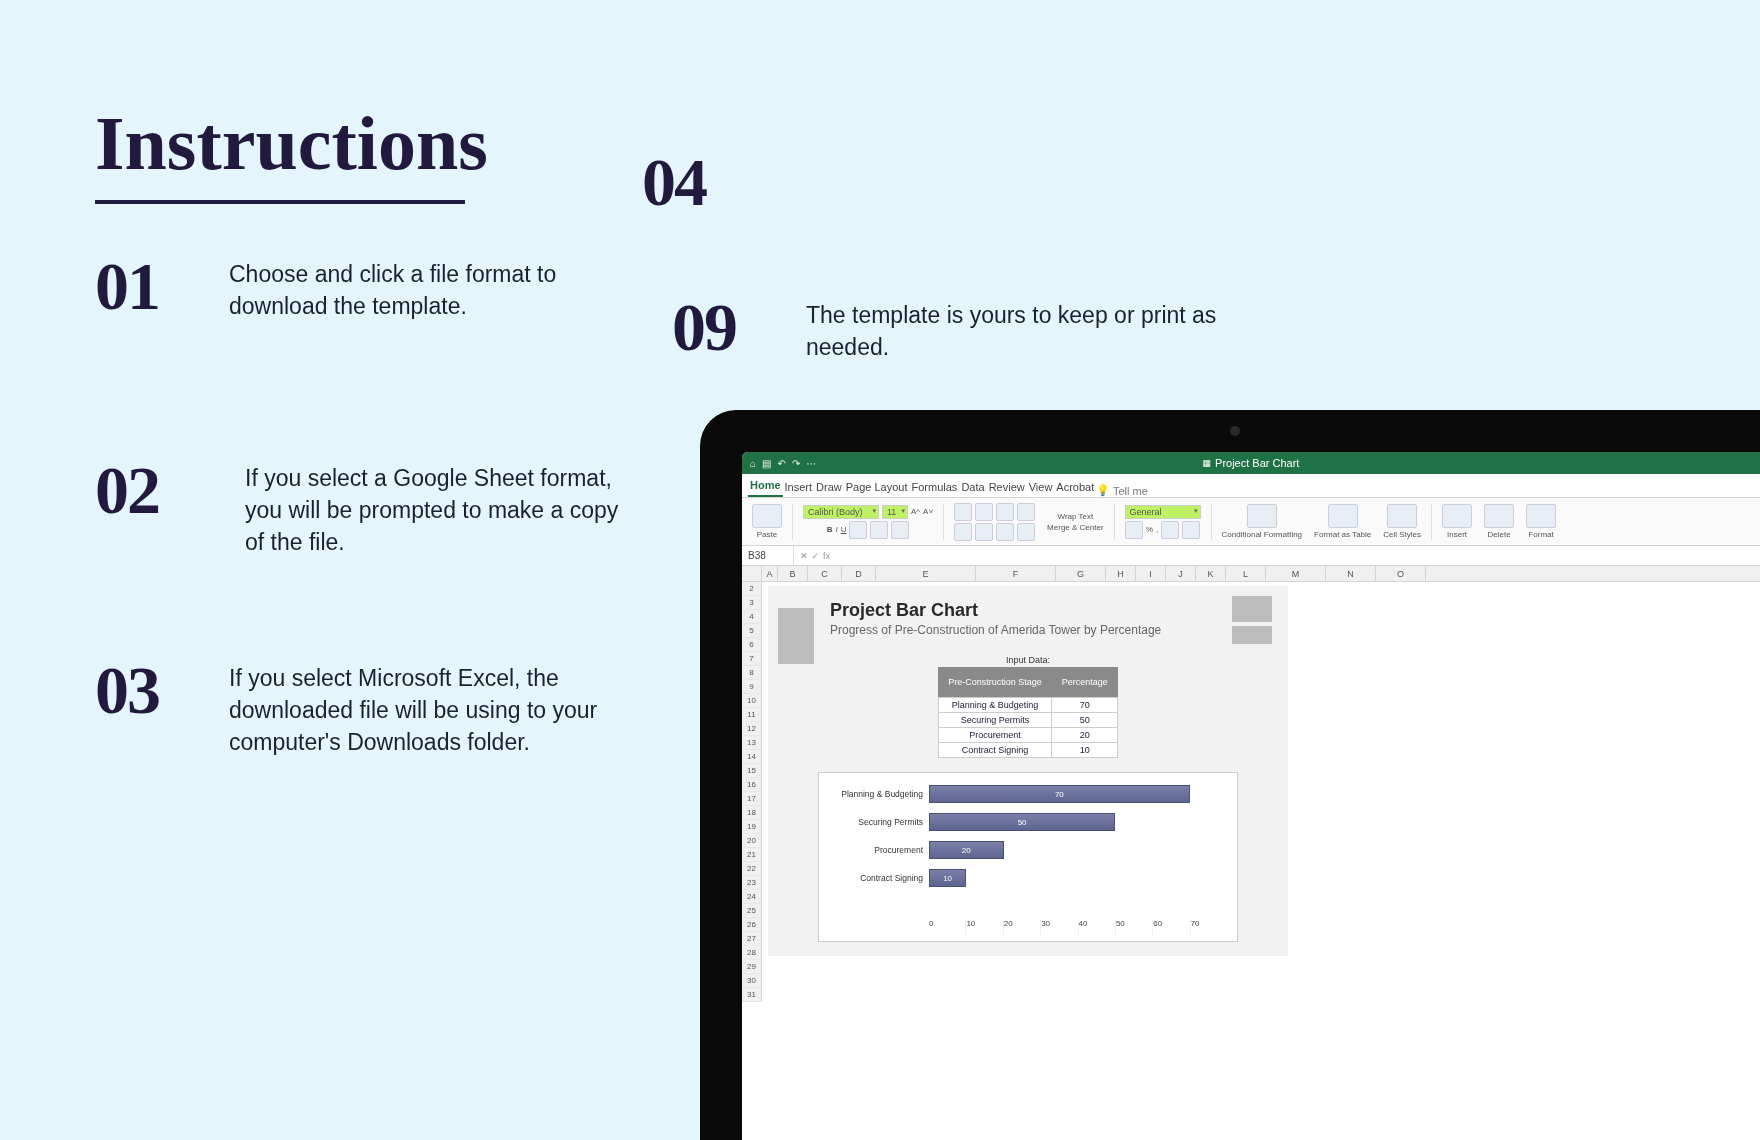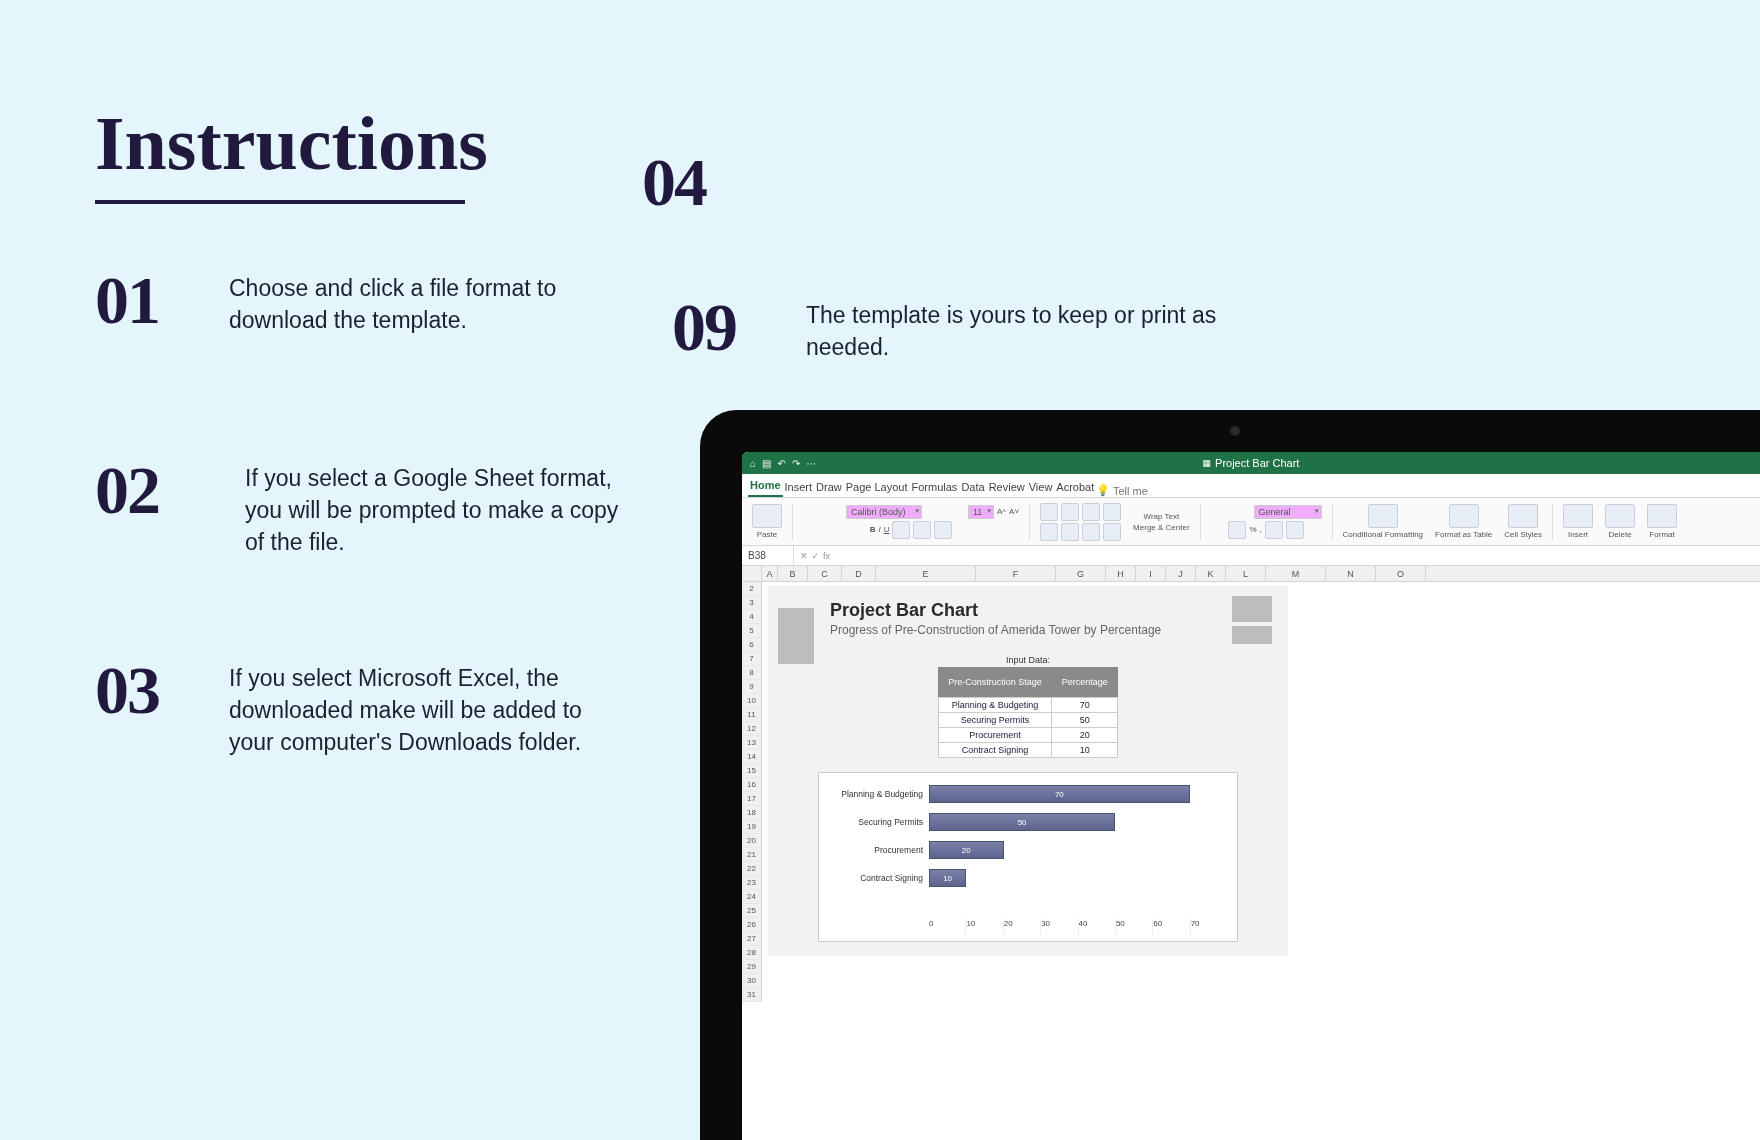--- a/index.html
+++ b/index.html
@@ -46,21 +46,21 @@
   }
   .step-text {
     font-family: -apple-system, 'Segoe UI', Arial, sans-serif;
     font-size: 23px;
     font-weight: 400;
     color: #1a2230;
     line-height: 1.4;
     max-width: 380px;
     padding-top: 6px;
   }
-  #s1 { top: 266px; left: 95px; }
+  #s1 { top: 252px; left: 95px; }
   #s2 { top: 456px; left: 95px; gap: 40px; }
   #s3 { top: 656px; left: 95px; }
   #s4 { top: 148px; left: 642px; }
   #s5 { top: 293px; left: 672px; }
   #s4 .step-text, #s5 .step-text { max-width: 490px; }
 
   
   .laptop {
     position: absolute;
     top: 410px;
@@ -130,21 +130,21 @@
     color: #555;
     padding: 0 6px;
     gap: 4px;
   }
   .rgroup { display:flex; flex-direction:column; align-items:center; gap:2px; padding:0 4px;}
   .rsep { width:1px; height:36px; background:#ddd; margin:0 2px;}
   .ricon { width:18px; height:18px; background:#e8eef5; border:1px solid #ccd; border-radius:2px; }
   .ricon.big { width:30px; height:24px; }
   .rrow { display:flex; gap:3px; align-items:center;}
   .rtxt { font-size:8px; color:#555; white-space:nowrap;}
-  .rsel { border:1px solid #ccc; font-size:9px; padding:1px 10px 1px 4px; background:#f0abfc; position:relative;margin-left:43px;}
+  .rsel { border:1px solid #ccc; font-size:9px; padding:1px 10px 1px 4px; background:#bef264; position:relative;}
   .rsel::after{ content:"▾"; position:absolute; right:2px; font-size:7px; color:#666;}
   
   .xl-fbar {
     height: 20px;
     background: #fff;
     border-bottom: 1px solid #d4d4d4;
     display: flex;
     align-items: center;
     font-family: -apple-system, Arial, sans-serif;
     font-size: 10px;
@@ -204,21 +204,21 @@
 <div class="step" id="s1">
   <div class="step-num">01</div>
   <div class="step-text">Choose and click a file format to download the template.</div>
 </div>
 <div class="step" id="s2">
   <div class="step-num">02</div>
   <div class="step-text">If you select a Google Sheet format, you will be prompted to make a copy of the file.</div>
 </div>
 <div class="step" id="s3">
   <div class="step-num">03</div>
-  <div class="step-text">If you select Microsoft Excel, the downloaded make will be added to your computer's Downloads folder.</div>
+  <div class="step-text">If you select Microsoft Excel, the downloaded file will be using to your computer's Downloads folder.</div>
 </div>
 <div class="step" id="s4">
   <div class="step-num">04</div>
 </div>
 <div class="step" id="s5">
   <div class="step-num">09</div>
   <div class="step-text">The template is yours to keep or print as needed.</div>
 </div>
 
 <div class="laptop">
@@ -288,21 +288,21 @@
           <div class="ricon"></div>
           <div class="ricon"></div>
         </div>
       </div>
       <div class="rgroup">
         <div class="rtxt">Wrap Text</div>
         <div class="rtxt">Merge &amp; Center</div>
       </div>
       <div class="rsep"></div>
       <div class="rgroup">
-        <div class="rsel" style="width:68px">General</div>
+        <div class="rsel" style="width:76px">General</div>
         <div class="rrow">
           <div class="ricon"></div>
           <span class="rtxt">%</span>
           <span class="rtxt">,</span>
           <div class="ricon"></div>
           <div class="ricon"></div>
         </div>
       </div>
       <div class="rsep"></div>
       <div class="rgroup">

